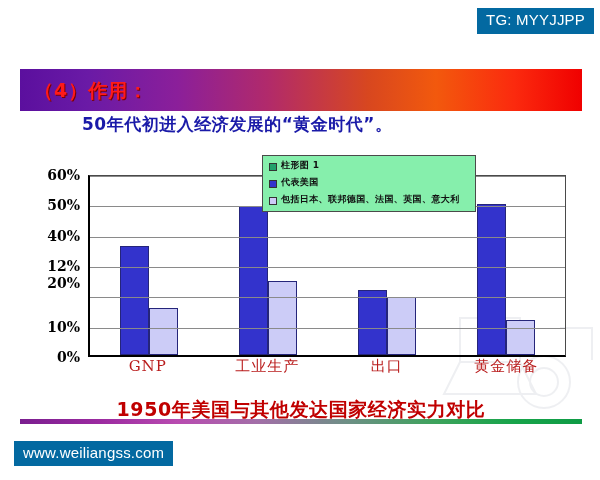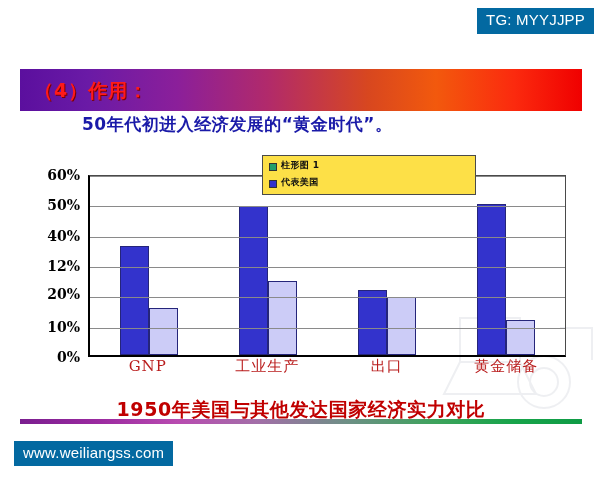--- a/index.html
+++ b/index.html
@@ -166,21 +166,21 @@
     font-family: "DejaVu Serif", serif;
     letter-spacing: 1px;
   }
 
   
   .legend {
     position: absolute;
     left: 236px;
     top: -10px;
     width: 214px;
-    background: #fde047;
+    background: #86efac;
     border: 1px solid #4a4a4a;
     padding: 5px 4px 6px 5px;
     box-sizing: border-box;
   }
   .legend-row {
     display: flex;
     align-items: flex-start;
     margin-bottom: 7px;
     line-height: 1.05;
   }
@@ -278,41 +278,45 @@
         <div class="gridline" style="top: 91px;"></div>
         <div class="gridline" style="top: 121.333px;"></div>
         <div class="gridline" style="top: 151.667px;"></div>
       </div>
 
     <div id="yticks">
         <div class="ytick" style="top: 10px;">60%</div>
         <div class="ytick" style="top: 40.3333px;">50%</div>
         <div class="ytick" style="top: 70.6667px;">40%</div>
         <div class="ytick" style="top: 101px;">12%</div>
-        <div class="ytick" style="top: 129px;">20%</div>
+        <div class="ytick" style="top: 118px;">20%</div>
         <div class="ytick" style="top: 161.667px;">10%</div>
         <div class="ytick" style="top: 192px;">0%</div>
       </div>
 
     <div class="xticks" id="xticks">
         <div class="xtick">GNP</div>
         <div class="xtick">工业生产</div>
         <div class="xtick">出口</div>
         <div class="xtick">黄金储备</div>
       </div>
 
     <div class="legend" id="legend">
         <div class="legend-row">
           <span class="swatch c0" style="background: rgb(34, 160, 107);"></span>
           <span class="legend-label">柱形图 1</span>
         </div>
         <div class="legend-row">
           <span class="swatch c1" style="background: rgb(51, 51, 204);"></span>
           <span class="legend-label">代表美国</span>
         </div>
+        <div class="legend-row">
+          <span class="swatch c2" style="background: rgb(204, 204, 247);"></span>
+          <span class="legend-label">包括日本、联邦德国、法国、英国、意大利</span>
+        </div>
       </div>
   </div>
 
   <div class="caption-text">1950年美国与其他发达国家经济实力对比</div>
   <div class="caption-band"></div>
 </div>
 
 <div class="wm" id="wm-top">TG: MYYJJPP</div>
 <div class="wm" id="wm-bottom">www.weiliangss.com</div>
 

